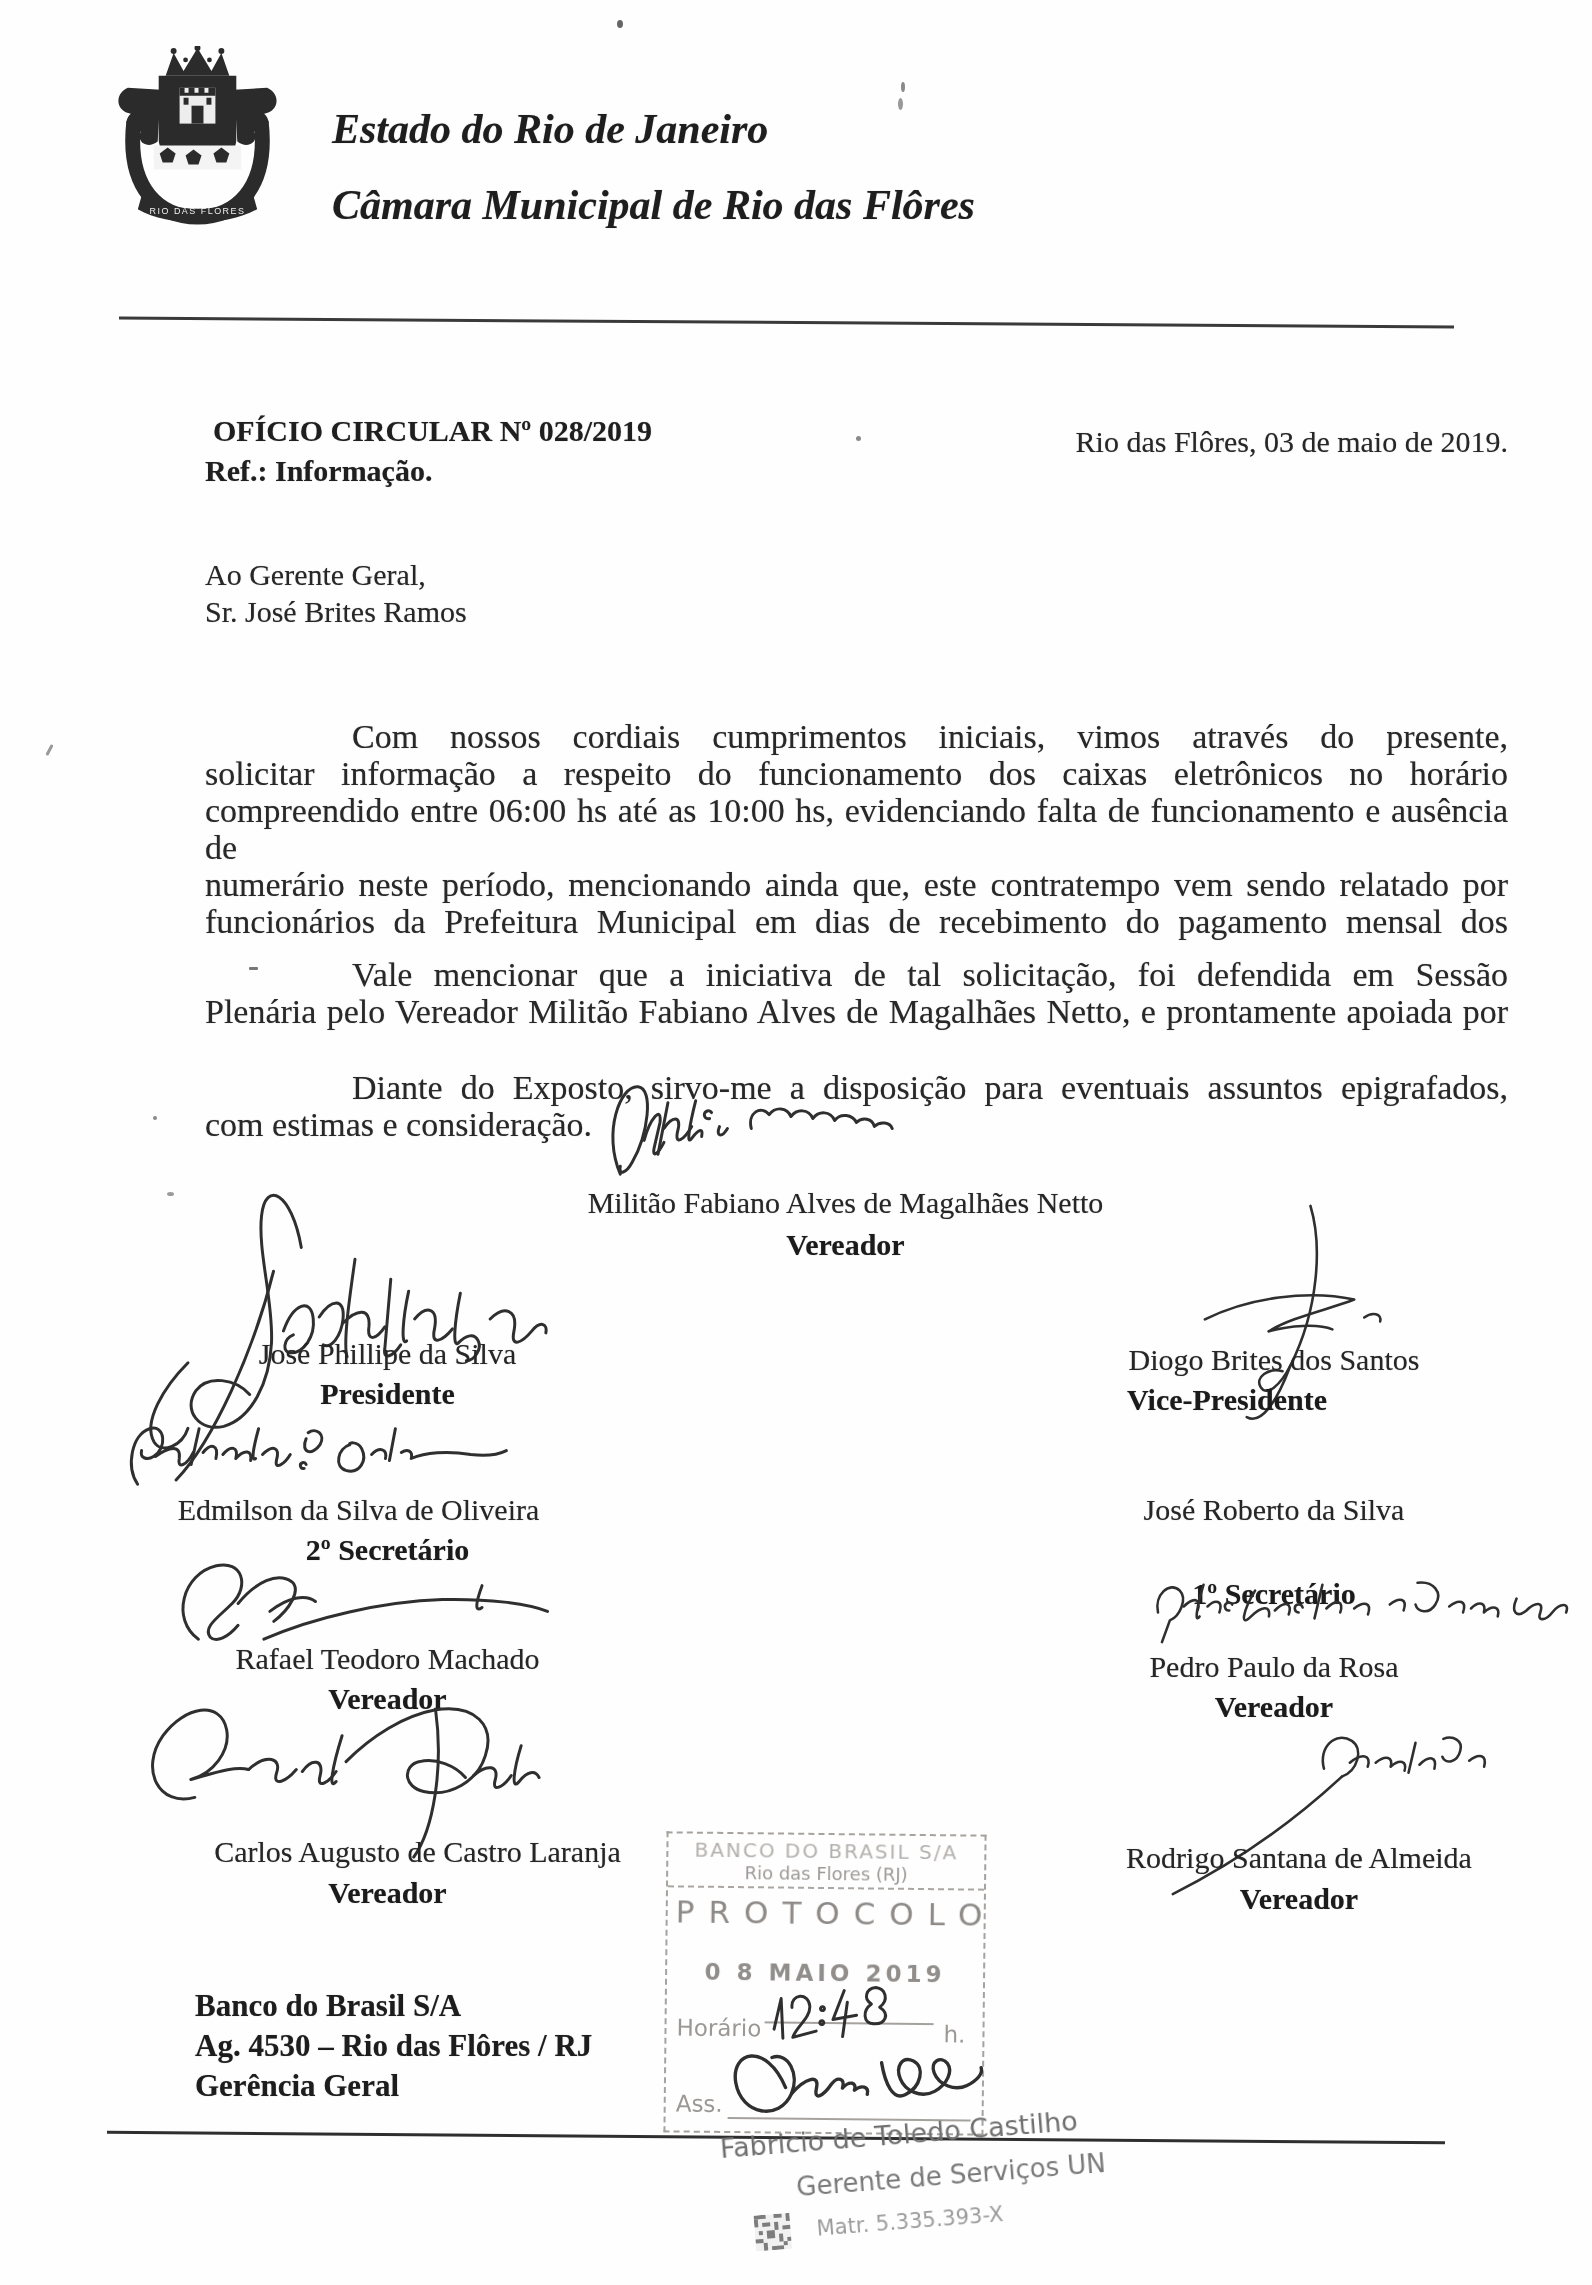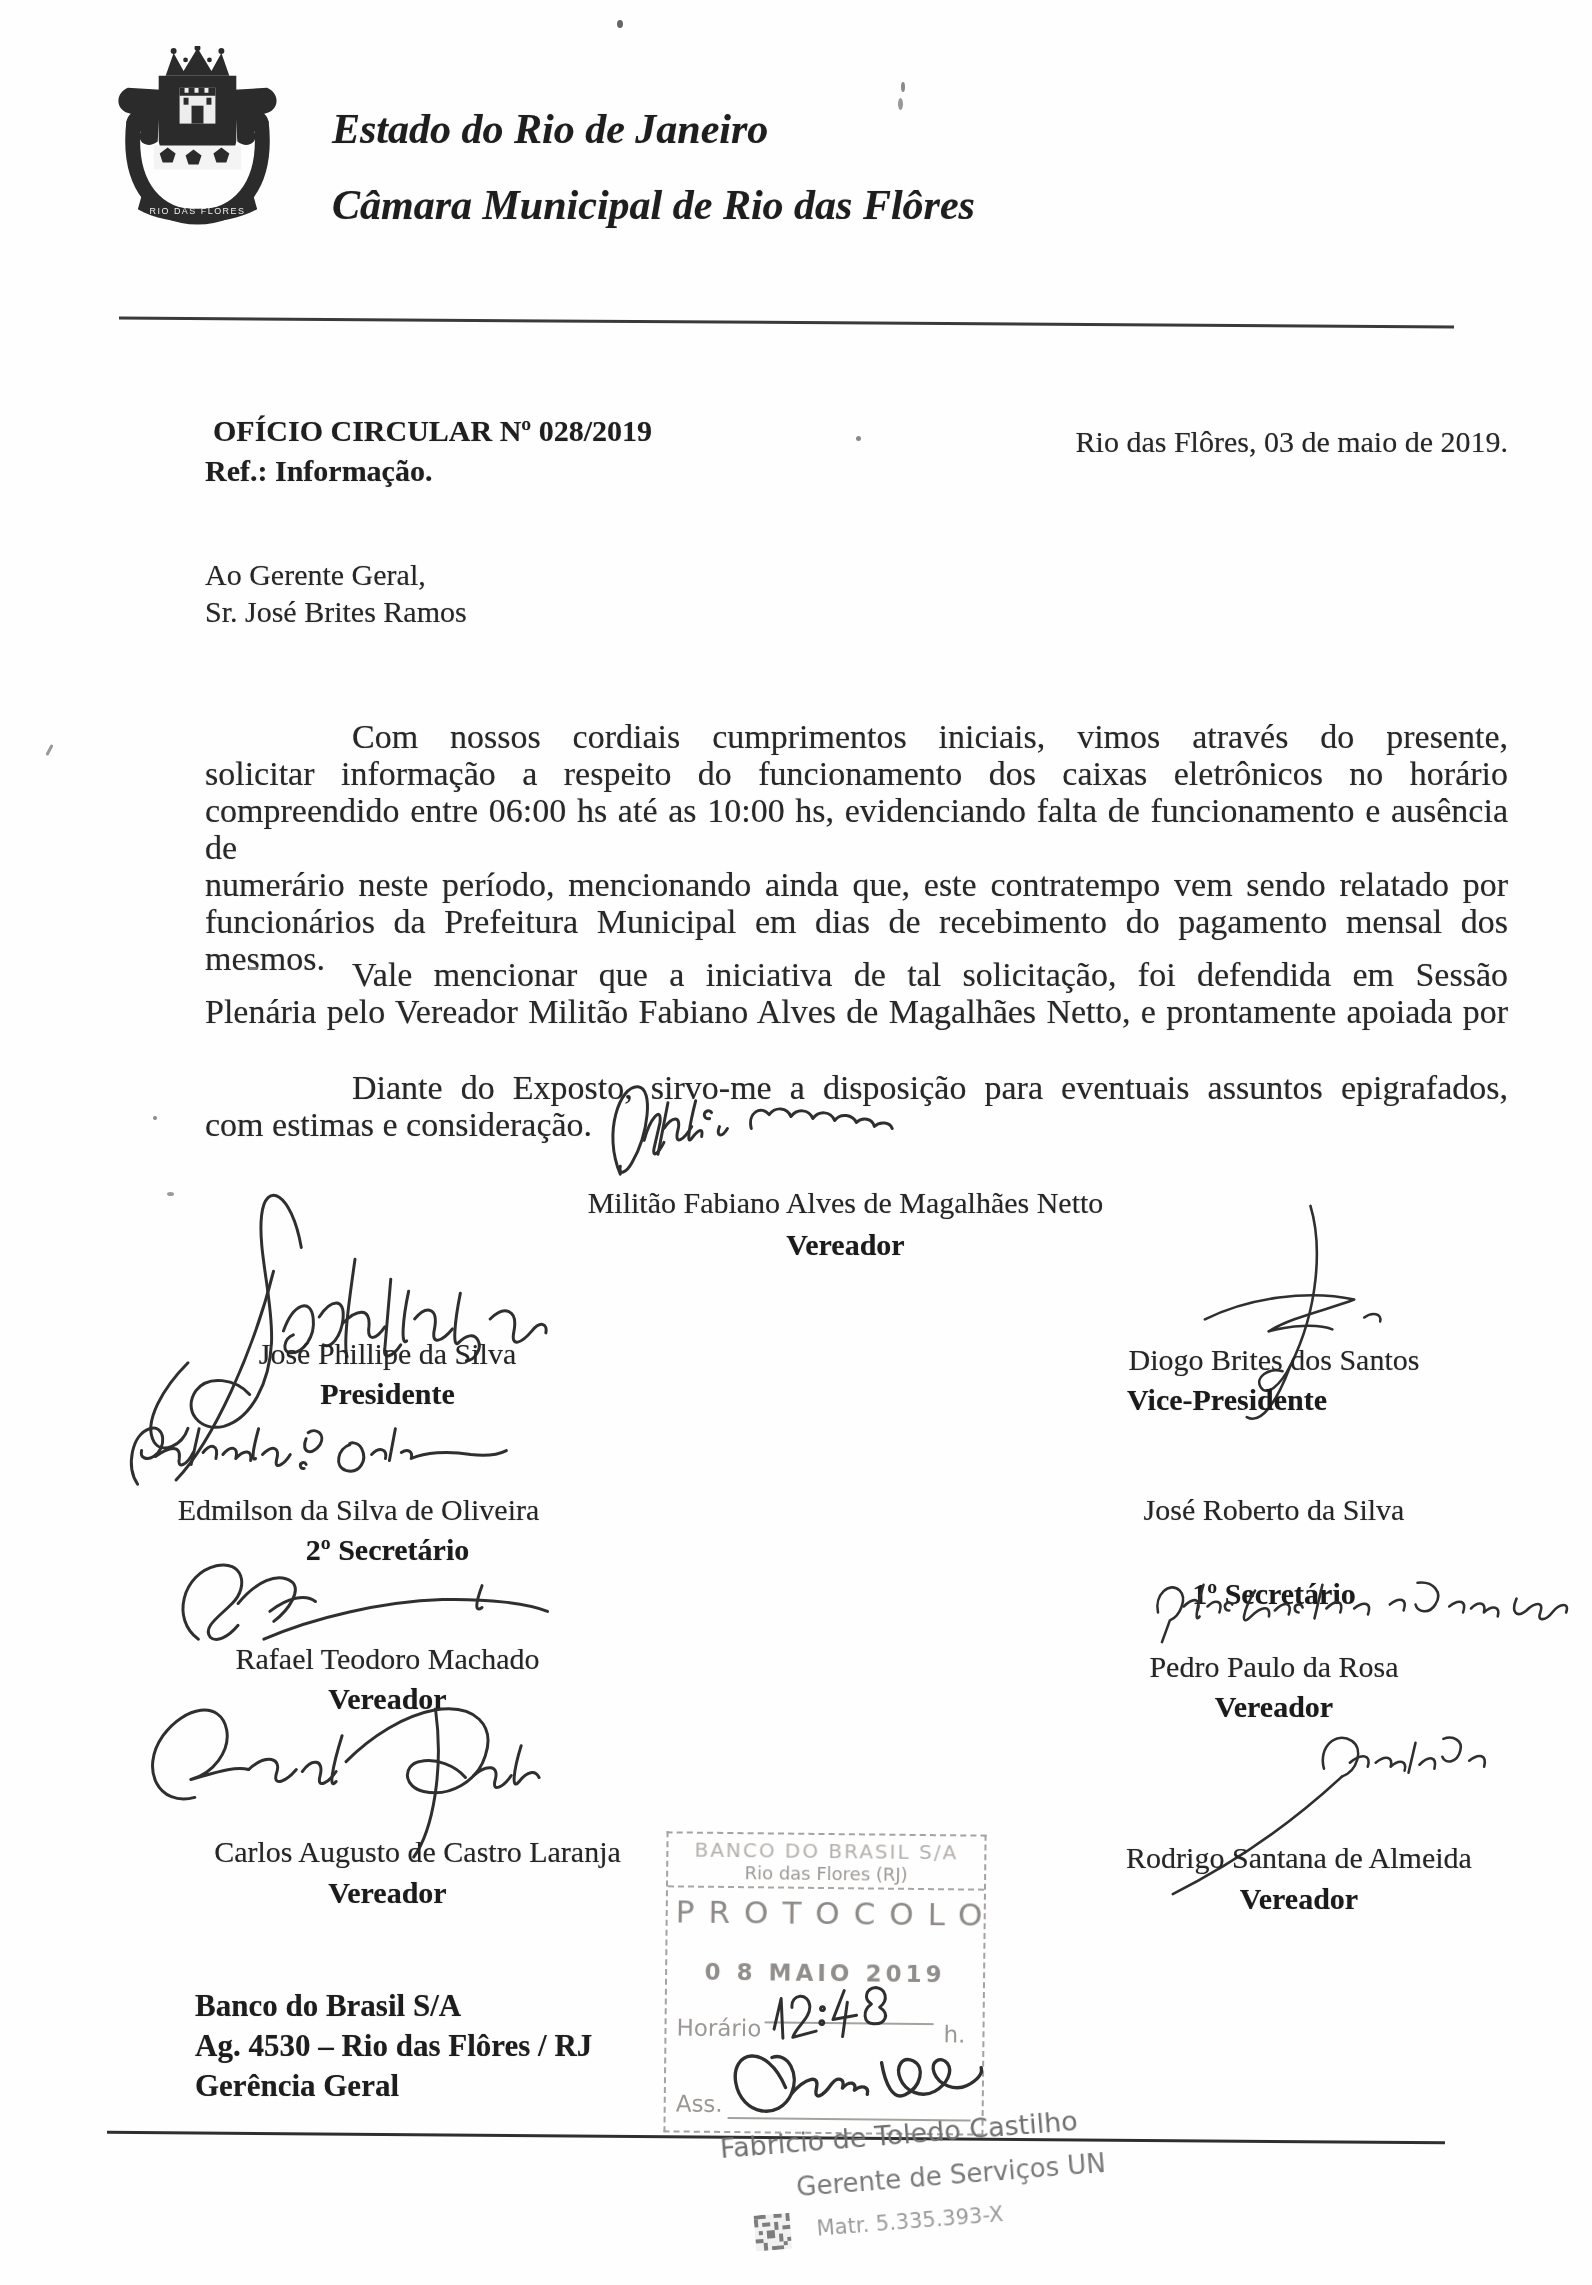--- a/index.html
+++ b/index.html
@@ -79,21 +79,20 @@
 
   <div class="abs plain scan" style="left:205px;top:558px;">Ao Gerente Geral,</div>
   <div class="abs plain scan" style="left:205px;top:595px;">Sr. José Brites Ramos</div>
 
   <div class="abs body-block scan" style="left:205px;top:718px;">
     <div class="jl">Com nossos cordiais cumprimentos iniciais, vimos através do presente,
 solicitar informação a respeito do funcionamento dos caixas eletrônicos no horário
 compreendido entre 06:00 hs até as 10:00 hs, evidenciando falta de funcionamento e ausência de
 numerário neste período, mencionando ainda que, este contratempo vem sendo relatado por
 funcionários da Prefeitura Municipal em dias de recebimento do pagamento mensal dos</div>
-    <div class="ll">mesmos.</div>
   </div>
   <div class="abs body-block scan" style="left:205px;top:956px;">
     <div class="jl">Vale mencionar que a iniciativa de tal solicitação, foi defendida em Sessão
 Plenária pelo Vereador Militão Fabiano Alves de Magalhães Netto, e prontamente apoiada por</div>
   </div>
   <div class="abs body-block scan" style="left:205px;top:1069px;">
     <div class="jl">Diante do Exposto, sirvo-me a disposição para eventuais assuntos epigrafados,</div>
     <div class="ll">com estimas e consideração.</div>
   </div>
 

